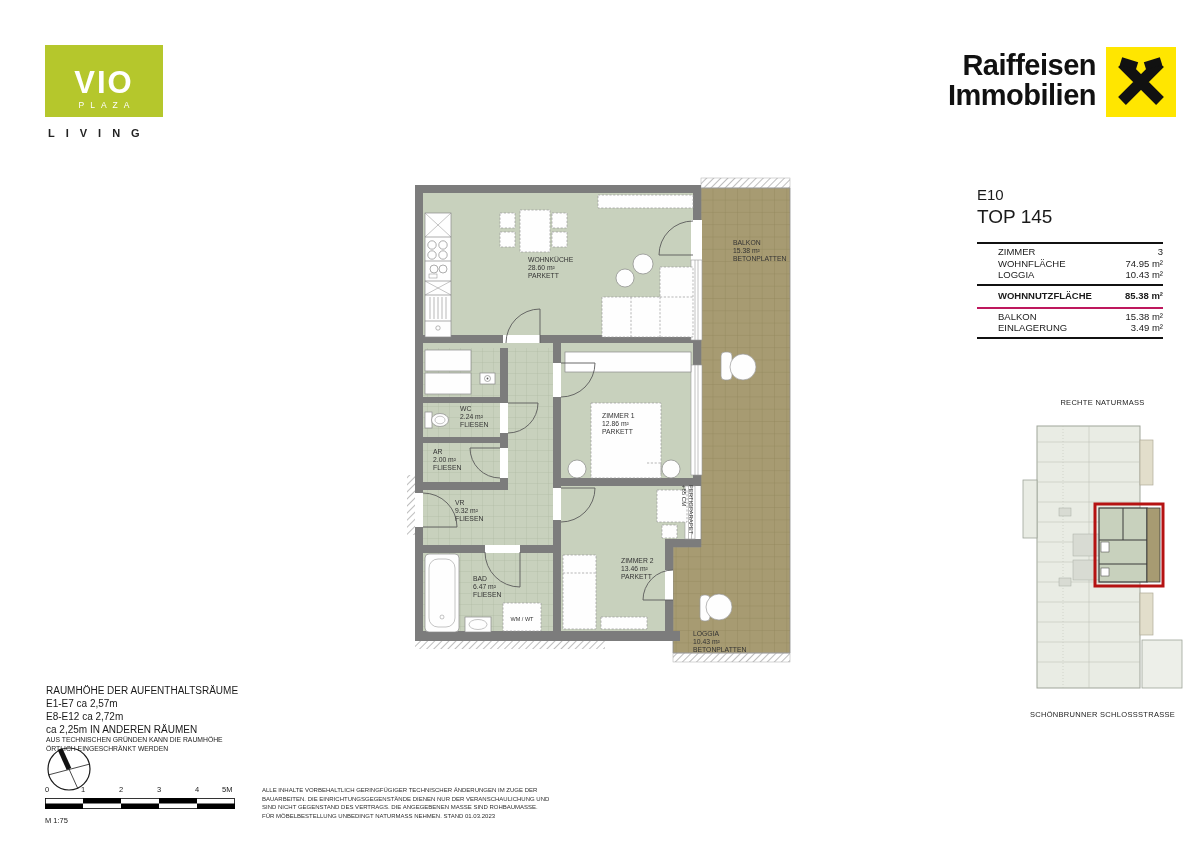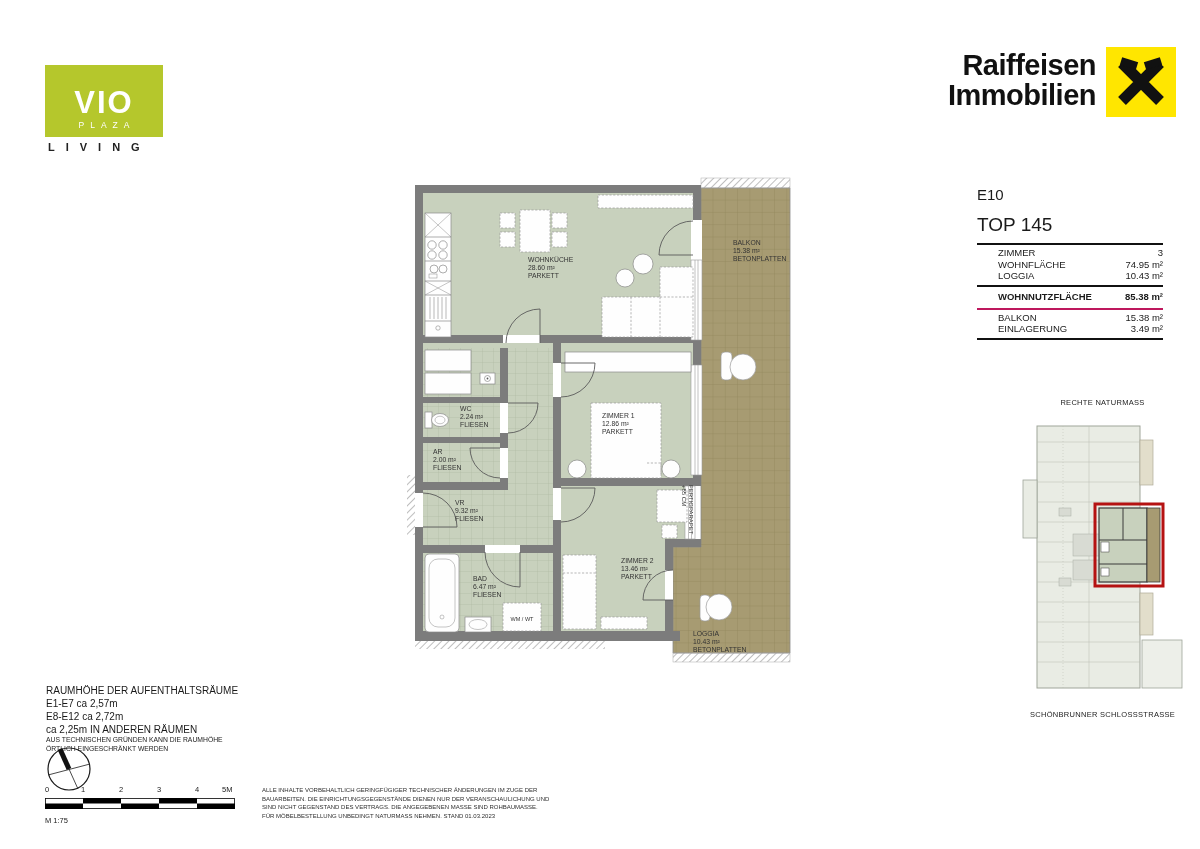--- a/index.html
+++ b/index.html
@@ -2,33 +2,33 @@
 <html><head>
 <meta charset="utf-8">
 <style>
   * { margin:0; padding:0; box-sizing:border-box; }
   html,body { width:1200px; height:849px; background:#fff; position:relative;
     font-family:"Liberation Sans", sans-serif; color:#1a1a1a; overflow:hidden; }
 
   
   .vio-logo { position:absolute; left:45px; top:45px; width:118px; }
   .vio-box { width:118px; height:72px; background:#b5c72c; display:flex; flex-direction:column;
-             align-items:center; justify-content:flex-end; padding-bottom:7px;margin-top:20px; }
+             align-items:center; justify-content:flex-end; padding-bottom:7px; }
   .vio-name { color:#fff; font-size:31px; font-weight:bold; letter-spacing:2px; line-height:30px; }
   .vio-plaza { color:#fff; font-size:8.5px; letter-spacing:6px; margin-top:2px; padding-left:6px; }
-  .vio-living { color:#222; font-size:11px; font-weight:bold; letter-spacing:11px; margin-top:4px; padding-left:3px; white-space:nowrap; }
+  .vio-living { color:#222; font-size:11px; font-weight:bold; letter-spacing:11px; margin-top:10px; padding-left:3px; white-space:nowrap; }
 
   .rf-logo { position:absolute; right:104px; top:50px; text-align:right; }
   .rf-line { font-size:29px; font-weight:bold; line-height:30px; color:#111; letter-spacing:-0.5px; }
   .rf-mark { position:absolute; left:1106px; top:47px; width:70px; height:70px; background:#ffe600; }
 
   
   .unit-info { position:absolute; left:977px; top:186px; width:186px; }
-  .unit-floor { font-size:15px; margin-bottom:11px; }
-  .unit-top { font-size:19px; margin-bottom:7px; }
+  .unit-floor { font-size:15px; margin-bottom:3px; }
+  .unit-top { font-size:19px; margin-bottom:14px; }
   .area-table { border-top:2px solid #111; border-bottom:2px solid #111; font-size:9.5px; }
   .area-row { display:flex; justify-content:space-between; line-height:11.5px;margin-left:21px; }
   .area-block { padding:2px 0 3px 0; }
   .area-block.mid { border-top:2px solid #111; border-bottom:2px solid #be185d; }
   .area-row.total { font-weight:bold; line-height:12px; padding:2px 0; }
 
   
   .plan { position:absolute; left:405px; top:175px; }
   svg { font-family:"Liberation Sans", sans-serif; }
   .room-label { font-size:6.8px; fill:#333; }

